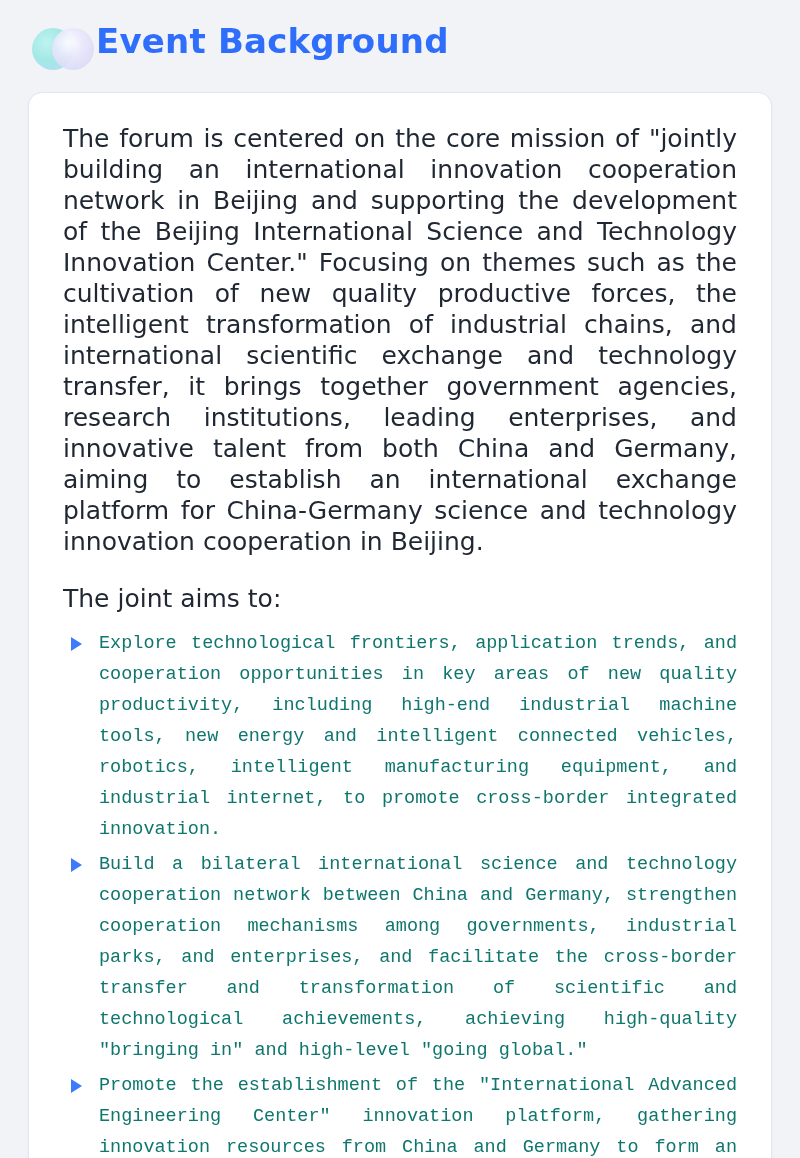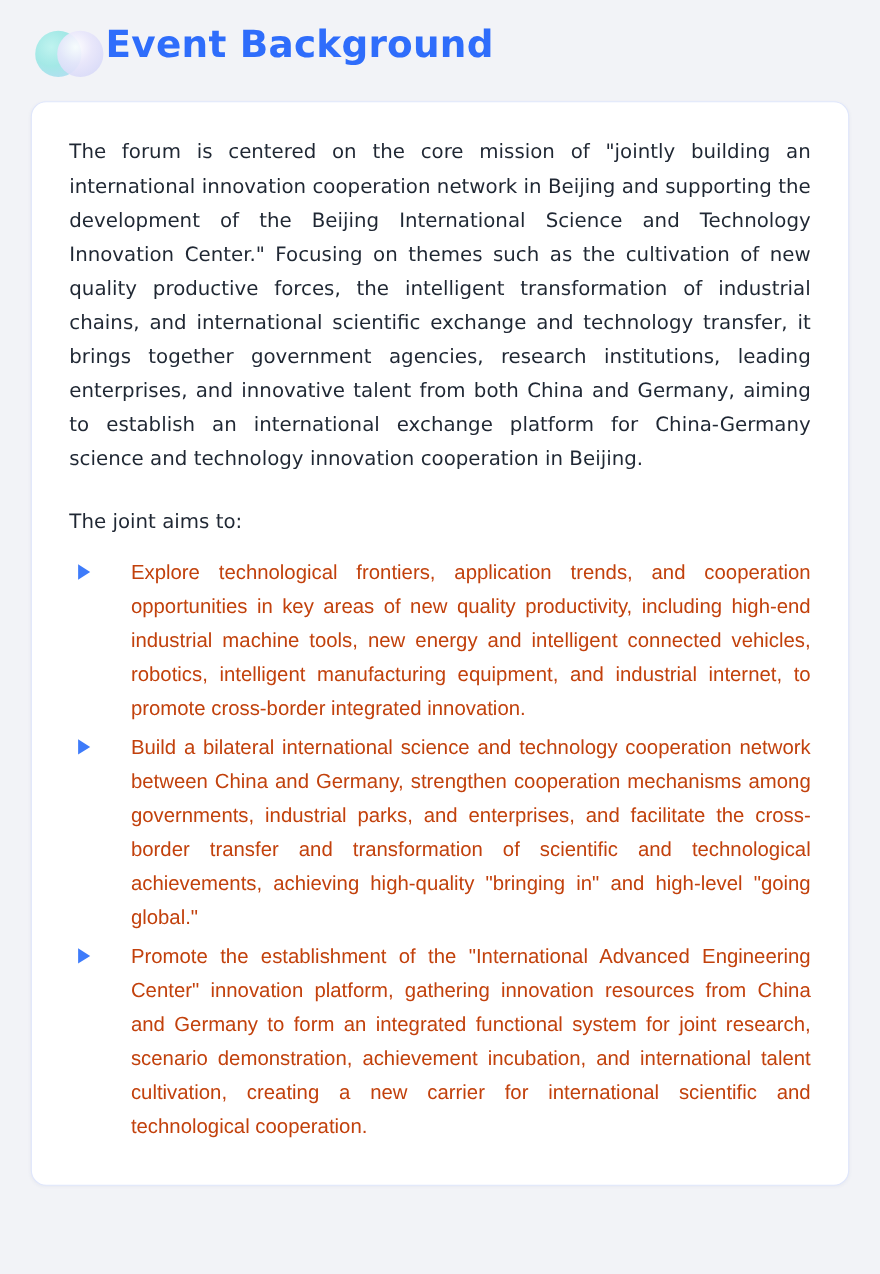--- a/index.html
+++ b/index.html
@@ -65,21 +65,21 @@
   .card {
     margin: 12px 28px 24px 28px;
     background: #ffffff;
     border: 1px solid #dfe6fb;
     border-radius: 14px;
     box-shadow: 0 1px 3px rgba(60, 80, 140, 0.05);
     padding: 30px 34px 34px 34px;
     box-sizing: border-box;
   }
   .para {
-    font-size: 18px;
+    font-size: 25px;
     line-height: 31px;
     color: #1f2733;
     text-align: justify;
     text-justify: inter-word;
     margin: 0 0 22px 0;
     font-family: "DejaVu Sans", sans-serif;
   }
   .para.lead {
     margin-bottom: 26px;
   }
@@ -104,25 +104,24 @@
     width: 0;
     height: 0;
     border-left: 11px solid #3e7bfa;
     border-top: 7px solid transparent;
     border-bottom: 7px solid transparent;
   }
   .bullet-text {
     display: block;
     font-size: 18.5px;
     line-height: 31px;
-    color: #c2410c;
+    color: #0f766e;
     text-align: justify;
     text-justify: inter-word;
-    font-family: Liberation Sans, sans-serif;
-    margin-left: 20px;
+    font-family: Liberation Mono, monospace;
   }
 </style>
 </head>
 <body>
 
 <div class="page">
 
   <div class="header">
     <div class="header-orb">
       <div class="orb-a"></div>

